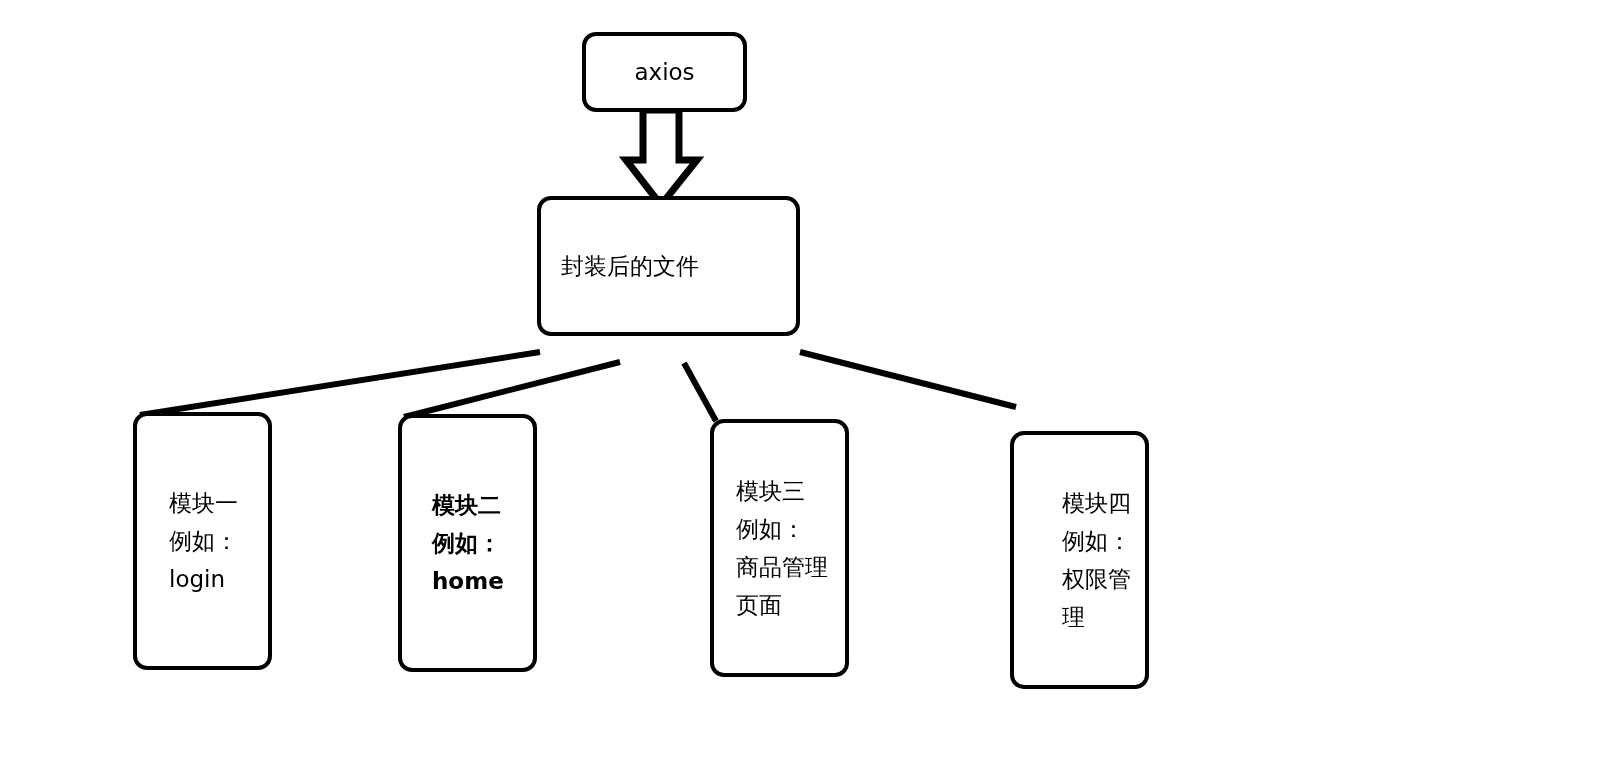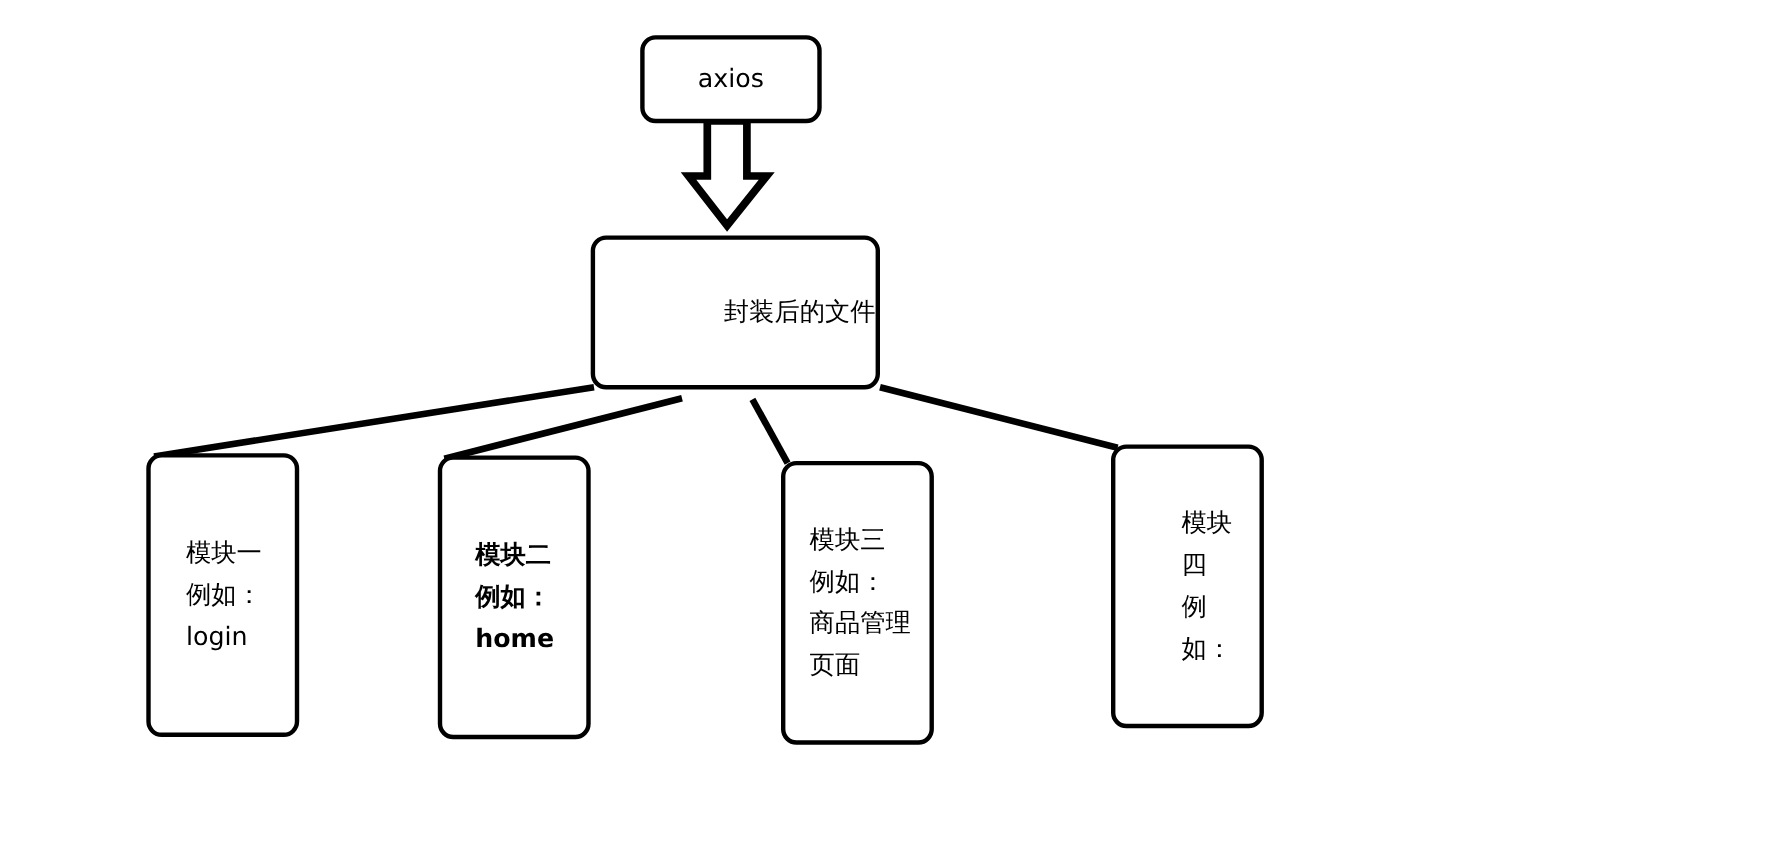--- a/index.html
+++ b/index.html
@@ -43,26 +43,25 @@
   .node-axios {
     left: 582px;
     top: 32px;
     width: 165px;
     height: 80px;
     align-items: center;
     justify-content: center;
   }
   .node-request {
     left: 537px;
-    top: 214px;
+    top: 196px;
     width: 263px;
     height: 140px;
-    padding-left: 38px;
+    padding-left: 20px;
     justify-content: center;
-    text-align: right;
   }
   .node-module {
     width: 139px;
     height: 258px;
     padding-left: 16px;
     padding-right: 10px;
     justify-content: center;
   }
   .node-module-1 { left: 133px; top: 412px; }
   .node-module-2 { left: 398px; top: 414px; font-weight: bold; }
@@ -87,21 +86,21 @@
   .node-module .node-example {
     white-space: normal;
     word-break: break-all;
   }
   .node-module-1 .node-example,
   .node-module-2 .node-example {
     word-break: normal;
   }
   .node-module-3 { padding-left: 8px; }
   .node-module-3 .node-example { width: 96px; }
-  .node-module-4 { padding-left: 40px; }
+  .node-module-4 { padding-left: 28px; margin-top: 27px; }
 
   .node-module-1 .node-title,
   .node-module-1 .node-eg,
   .node-module-1 .node-example { margin-left: 16px; }
   .node-module-2 .node-title,
   .node-module-2 .node-eg,
   .node-module-2 .node-example { margin-left: 14px; }
   .node-module-3 .node-title,
   .node-module-3 .node-eg,
   .node-module-3 .node-example { margin-left: 14px; }
@@ -146,15 +145,16 @@
 
   <div class="node node-module node-module-3">
     <span class="node-title">模块三</span>
     <span class="node-eg">例如：</span>
     <span class="node-example">商品管理页面</span>
   </div>
 
   <div class="node node-module node-module-4">
     <span class="node-title">模块四</span>
     <span class="node-eg">例如：</span>
+    <span class="node-example">权限管理</span>
   </div>
 
 </div>
 
 </body></html>

